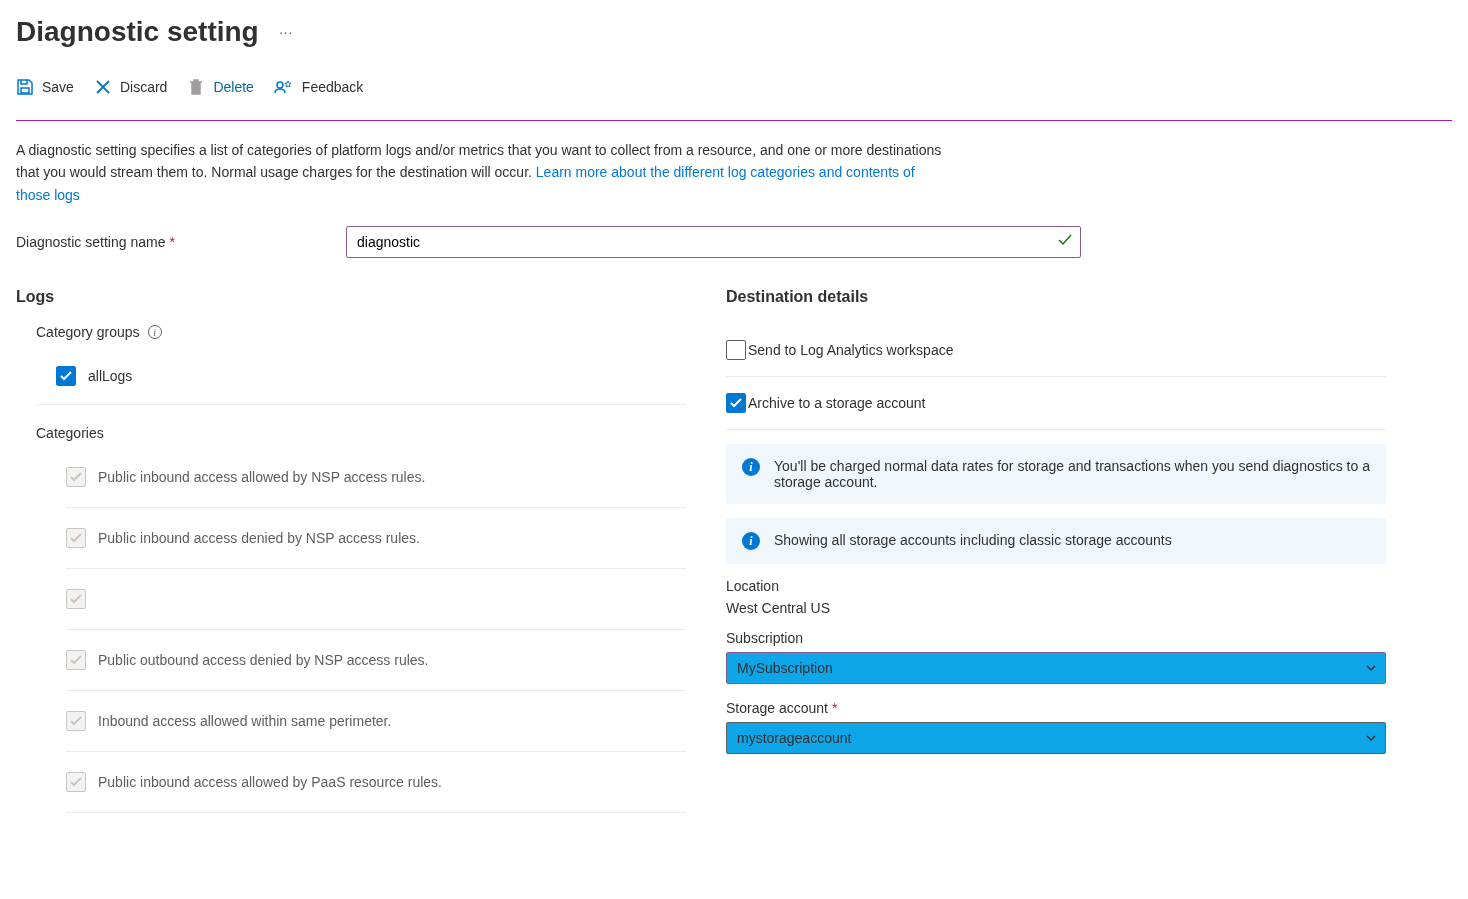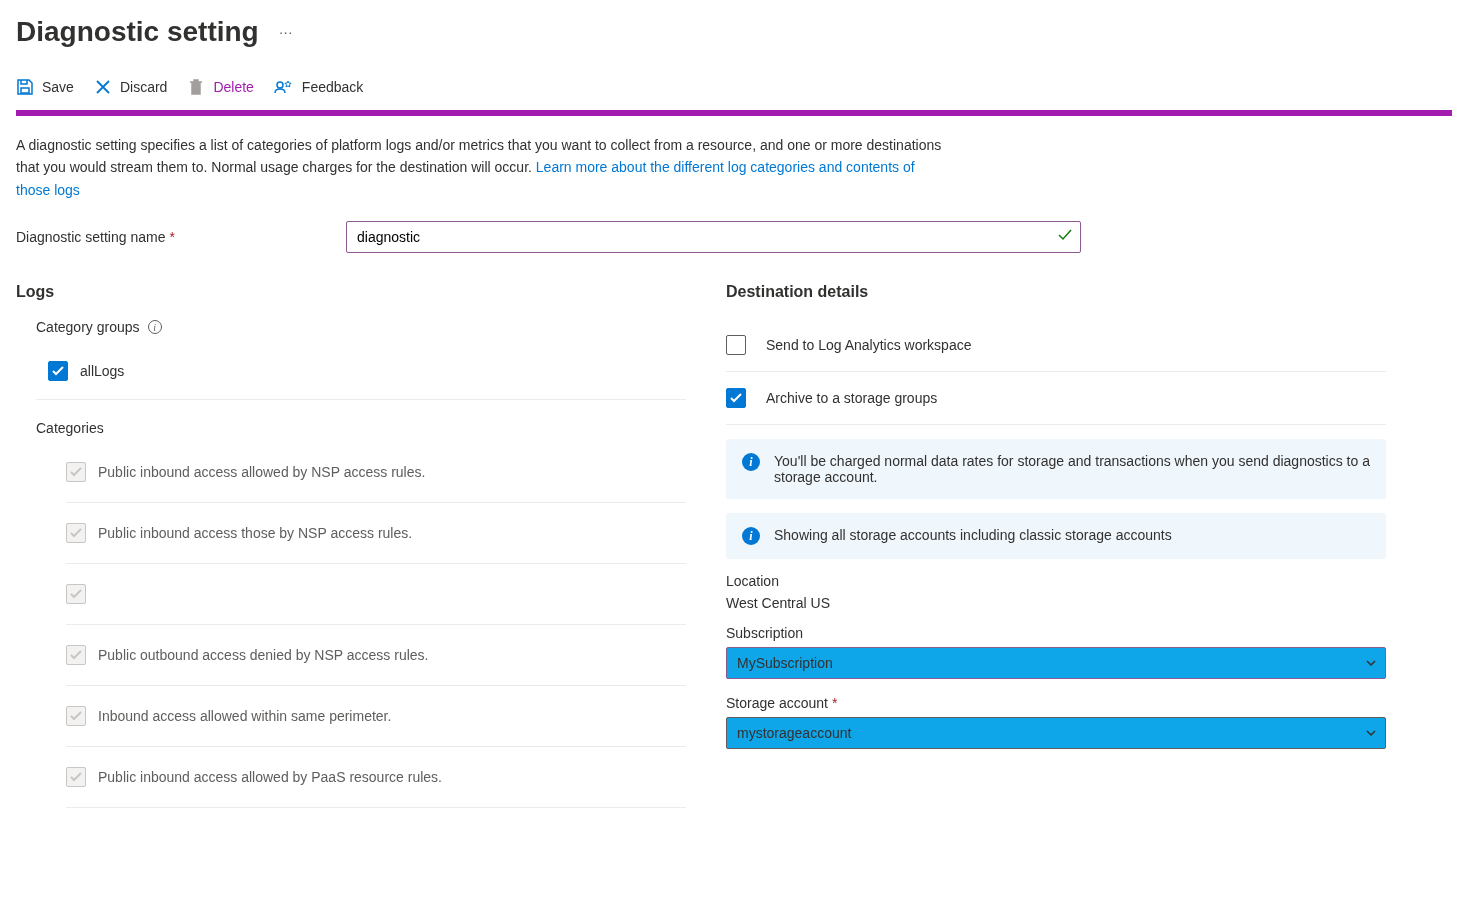--- a/index.html
+++ b/index.html
@@ -7,23 +7,23 @@
   font-family: "Segoe UI", Arial, sans-serif;
   font-size: 14px;
   color: #323130;
   background: #fff;
   padding: 16px;
   width: 1468px;
 }
 .page-title-row { display: flex; align-items: center; gap: 20px; margin-bottom: 30px; }
 .page-title { font-size: 28px; font-weight: 700; color: #323130; text-align: center; }
 .ellipsis { color: #605e5c; cursor: pointer; }
-.toolbar { display: flex; gap: 20px; align-items: center; padding-bottom: 14px; border-bottom: 6px solid #a21caf; margin-bottom: 18px; }
+.toolbar { display: flex; gap: 20px; align-items: center; padding-bottom: 24px; border-bottom: 1px solid #a21caf; margin-bottom: 18px; }
 .toolbar-btn { display: flex; align-items: center; gap: 8px; cursor: pointer; font-size: 14px; color: #323130; }
-.toolbar-btn.disabled { color: #a21caf; cursor: default; }
+.toolbar-btn.disabled { color: #0369a1; cursor: default; }
 .toolbar-btn.disabled svg { stroke: #a19f9d; fill: #a19f9d; }
 .description { font-size: 14px; max-width: 930px; line-height: 1.6; margin-bottom: 20px; }
 .description a { color: #0078d4; text-decoration: none; }
 .field-row { display: flex; align-items: center; margin-bottom: 30px; }
 .field-label { width: 330px; font-size: 14px; }
 .required-star { color: #a4262c; margin-left: 4px; }
 .text-input-wrap { position: relative; flex: 0 0 735px; }
 .text-input {
   width: 100%; height: 32px; padding: 4px 24px 4px 10px;
   border: 1px solid #8b5a8f; font-size: 14px; font-family: Liberation Sans, sans-serif;
@@ -34,38 +34,38 @@
 .col-left { flex: 0 0 670px; }
 .col-right { flex: 1; max-width: 660px; }
 .section-heading { font-size: 16px; font-weight: 600; margin-bottom: 18px; }
 .subheading { font-size: 14px; font-weight: 400; display: flex; align-items: center; gap: 8px; margin: 0 0 14px 20px; }
 .info-icon {
   display: inline-flex; width: 14px; height: 14px; border: 1px solid #605e5c;
   border-radius: 50%; align-items: center; justify-content: center;
   font-size: 10px; color: #605e5c; font-style: italic; font-family: serif;
 }
 .checkbox-row { display: flex; align-items: center; gap: 12px; padding: 12px 0; }
-.checkbox-row.indented { margin-left: 32px; }
+.checkbox-row.indented { margin-left: 40px; }
 .checkbox-row.cat { margin-left: 50px; border-bottom: 1px solid #edebe9; padding: 20px 0; }
 .checkbox-row.cat:first-of-type { border-top: none; }
 .hr-light { border: none; border-top: 1px solid #edebe9; margin: 6px 0 14px 20px; }
 .cbox {
   width: 20px; height: 20px; border: 1px solid #605e5c; border-radius: 2px;
   display: flex; align-items: center; justify-content: center; cursor: pointer;
   flex-shrink: 0; background: #fff;
 }
 .cbox.checked { background: #0078d4; border-color: #0078d4; }
 .cbox.checked svg { display: block; }
 .cbox svg { display: none; }
 .cbox.disabled { background: #f3f2f1; border-color: #c8c6c4; cursor: default; }
 .cbox.disabled svg { display: block; }
 .cbox.disabled svg path { stroke: #c8c6c4; }
 .cat-label { color: #605e5c; }
 .cat-heading { font-size: 14px; font-weight: 400; margin: 20px 0 6px 20px; }
-.dest-row { display: flex; align-items: center; gap: 20px; padding: 16px 0; border-bottom: 1px solid #edebe9; }
+.dest-row { display: flex; align-items: center; gap: 2px; padding: 16px 0; border-bottom: 1px solid #edebe9; }
 .info-banner {
   background: #eff6fc; padding: 14px 16px; border-radius: 2px;
   display: flex; gap: 14px; align-items: flex-start; margin: 14px 0 10px 0;
 }
 .info-circle {
   width: 18px; height: 18px; background: #0078d4; border-radius: 50%;
   color: #fff; display: flex; align-items: center; justify-content: center;
   font-size: 12px; font-weight: bold; font-style: italic; font-family: serif; flex-shrink: 0;
 }
 .form-block { margin-top: 14px; }
@@ -163,21 +163,21 @@
             </svg>
           </div>
         <span class="cat-label">Public inbound access allowed by NSP access rules.</span>
       </div>
       <div class="checkbox-row cat">
         <div class="cbox disabled">
             <svg width="14" height="14" viewBox="0 0 14 14">
               <path d="M2 7l3 3 7-7" stroke="#c8c6c4" stroke-width="2" fill="none"></path>
             </svg>
           </div>
-        <span class="cat-label">Public inbound access those by NSP access rules.</span>
+        <span class="cat-label">Public inbound access denied by NSP access rules.</span>
       </div>
       <div class="checkbox-row cat">
         <div class="cbox disabled">
             <svg width="14" height="14" viewBox="0 0 14 14">
               <path d="M2 7l3 3 7-7" stroke="#c8c6c4" stroke-width="2" fill="none"></path>
             </svg>
           </div>
       </div>
       <div class="checkbox-row cat">
         <div class="cbox disabled">
@@ -215,21 +215,21 @@
       </div>
       <span>Send to Log Analytics workspace</span>
     </div>
 
     <div class="dest-row">
       <div class="cbox checked">
         <svg width="14" height="14" viewBox="0 0 14 14">
             <path d="M2 7l3 3 7-7" stroke="#fff" stroke-width="2" fill="none"></path>
           </svg>
       </div>
-      <span>Archive to a storage groups</span>
+      <span>Archive to a storage account</span>
     </div>
 
     <div class="info-banner">
       <div class="info-circle">i</div>
       <span>You'll be charged normal data rates for storage and transactions when you send diagnostics to a storage account.</span>
     </div>
 
     <div class="info-banner">
       <div class="info-circle">i</div>
       <span>Showing all storage accounts including classic storage accounts</span>

